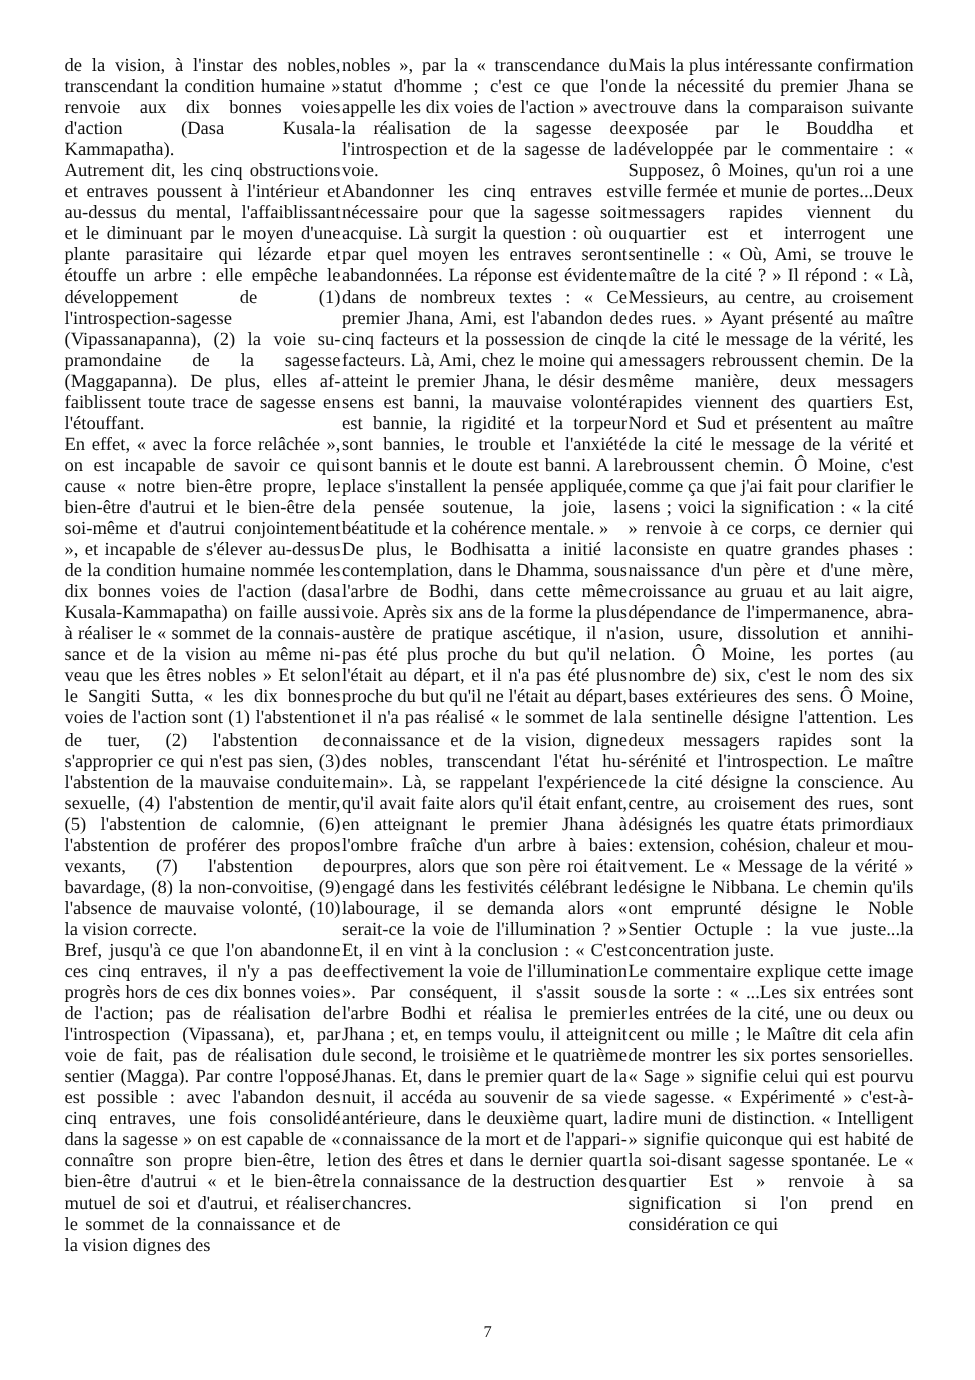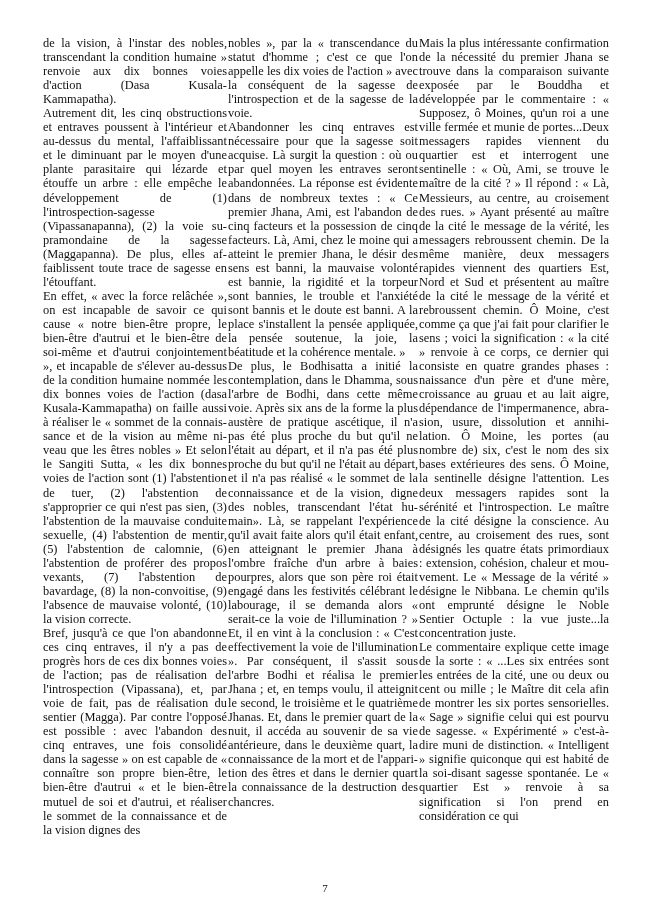--- a/index.html
+++ b/index.html
@@ -32,21 +32,21 @@
 <body>
 
 <div class="page">
   <div class="col col1">
     <p>de la vision, à l'instar des nobles, transcendant la condition hu­maine » renvoie aux dix bonnes voies d'action (Dasa Kusala-Kammapatha).</p>
     <p>Autrement dit, les cinq obstruc­tions et entraves poussent à l'inté­rieur et au-dessus du mental, l'af­faiblissant et le diminuant par le moyen d'une plante parasitaire qui lézarde et étouffe un arbre : elle empêche le développement de (1) l'introspection-sagesse (Vipassanapanna), (2) la voie su­pramondaine de la sagesse (Maggapanna). De plus, elles af­faiblissent toute trace de sagesse en l'étouffant.</p>
     <p>En effet, « avec la force relâ­chée », on est incapable de savoir ce qui cause « notre bien-être propre, le bien-être d'autrui et le bien-être de soi-même et d'autrui conjointement », et incapable de s'élever au-dessus de la condition humaine nommée les dix bonnes voies de l'action (dasa Kusala-Kammapatha) on faille aussi à réa­liser le « sommet de la connais­sance et de la vision au même ni­veau que les êtres nobles » Et se­lon le Sangiti Sutta, « les dix bonnes voies de l'action sont (1) l'abstention de tuer, (2) l'absten­tion de s'approprier ce qui n'est pas sien, (3) l'abstention de la mauvaise conduite sexuelle, (4) l'abstention de mentir, (5) l'absten­tion de calomnie, (6) l'abstention de proférer des propos vexants, (7) l'abstention de bavardage, (8) la non-convoitise, (9) l'absence de mauvaise volonté, (10) la vision correcte.</p>
     <p>Bref, jusqu'à ce que l'on aban­donne ces cinq entraves, il n'y a pas de progrès hors de ces dix bonnes voies de l'action; pas de réalisation de l'introspection (Vipassana), et, par voie de fait, pas de réalisation du sentier (Magga). Par contre l'opposé est possible : avec l'abandon des cinq entraves, une fois consolidé dans la sagesse » on est capable de « connaître son propre bien-être, le bien-être d'autrui «  et le bien-être mutuel de soi et d'autrui, et réaliser le sommet de la connais­sance et de la vision dignes des</p>
   </div>
   <div class="col col2">
-    <p>nobles », par la « transcendance du statut d'homme ; c'est ce que l'on appelle les dix voies de l'ac­tion » avec la conséquent de la sa­gesse de l'introspection et de la sagesse de la voie.</p>
+    <p>nobles », par la « transcendance du statut d'homme ; c'est ce que l'on appelle les dix voies de l'ac­tion » avec la réalisation de la sa­gesse de l'introspection et de la sagesse de la voie.</p>
     <p>Abandonner les cinq entraves est nécessaire pour que la sagesse soit acquise. Là surgit la question : où ou par quel moyen les entraves seront abandonnées. La réponse est évidente dans de nombreux textes : « Ce premier Jhana, Ami, est l'abandon de cinq facteurs et la possession de cinq facteurs. Là, Ami, chez le moine qui a atteint le premier Jhana, le désir des sens est banni, la mauvaise volonté est bannie, la rigidité et la torpeur sont bannies, le trouble et l'anxiété sont bannis et le doute est banni. A la place s'installent la pensée appliquée, la pensée soutenue, la joie, la béatitude et la cohérence mentale. »</p>
     <p>De plus, le Bodhisatta a initié la contemplation, dans le Dhamma, sous l'arbre de Bodhi, dans cette même voie. Après six ans de la forme la plus austère de pratique ascétique, il n'a pas été plus proche du but qu'il ne l'était au départ, et il n'a pas été plus proche du but qu'il ne l'était au départ, et il n'a pas réalisé « le sommet de la connaissance et de la vision, digne des nobles, transcendant l'état hu­main». Là, se rappelant l'expé­rience qu'il avait faite alors qu'il était enfant, en atteignant le pre­mier Jhana à l'ombre fraîche d'un arbre à baies pourpres, alors que son père roi était engagé dans les festivités célébrant le labourage, il se demanda alors « serait-ce la voie de l'illumination ? » Et, il en vint à la conclusion : « C'est effec­tivement la voie de l'illumina­tion ». Par conséquent, il s'assit sous l'arbre Bodhi et réalisa le pre­mier Jhana ; et, en temps voulu, il atteignit le second, le troisième et le quatrième Jhanas. Et, dans le premier quart de la nuit, il accéda au souvenir de sa vie antérieure, dans le deuxième quart, la con­naissance de la mort et de l'appari­tion des êtres et dans le dernier quart la connaissance de la des­truction des chancres.</p>
   </div>
   <div class="col col3">
     <p>Mais la plus intéressante confir­mation de la nécessité du premier Jhana se trouve dans la comparai­son suivante exposée par le Boud­dha et développée par le commen­taire : « Supposez, ô Moines, qu'un roi a une ville fermée et mu­nie de portes...Deux messagers rapides viennent du quartier est et interrogent une sentinelle : « Où, Ami, se trouve le maître de la ci­té ? » Il répond : « Là, Messieurs, au centre, au croisement des rues. » Ayant présenté au maître de la cité le message de la vérité, les messagers rebroussent chemin. De la même manière, deux messa­gers rapides viennent des quartiers Est, Nord et Sud et présentent au maître de la cité le message de la vérité et rebroussent chemin. Ô Moine, c'est comme ça que j'ai fait pour clarifier le sens ; voici la si­gnification : « la cité » renvoie à ce corps, ce dernier qui consiste en quatre grandes phases : naissance d'un père et d'une mère, croissance au gruau et au lait aigre, dépen­dance de l'impermanence, abra­sion, usure, dissolution et annihi­lation. Ô Moine, les portes (au nombre de) six, c'est le nom des six bases extérieures des sens. Ô Moine, la sentinelle désigne l'at­tention. Les deux messagers ra­pides sont la sérénité et l'intros­pection. Le maître de la cité dé­signe la conscience. Au centre, au croisement des rues, sont désignés les quatre états primordiaux : ex­tension, cohésion, chaleur et mou­vement. Le « Message de la véri­té » désigne le Nibbana. Le che­min qu'ils ont emprunté désigne le Noble Sentier Octuple : la vue juste...la concentration juste.</p>
     <p>Le commentaire explique cette image de la sorte : « ...Les six en­trées sont les entrées de la cité, une ou deux ou cent ou mille ; le Maître dit cela afin de montrer les six portes sensorielles. « Sage » signifie celui qui est pourvu de sagesse. « Expérimenté » c'est-à-dire muni de distinction. « Intelligent » signifie quiconque qui est habité de la soi-disant sa­gesse spontanée. Le « quartier Est » renvoie à sa signification si l'on prend en considération ce qui</p>
   </div>
 </div>
 
 <div class="page-number">7</div>

